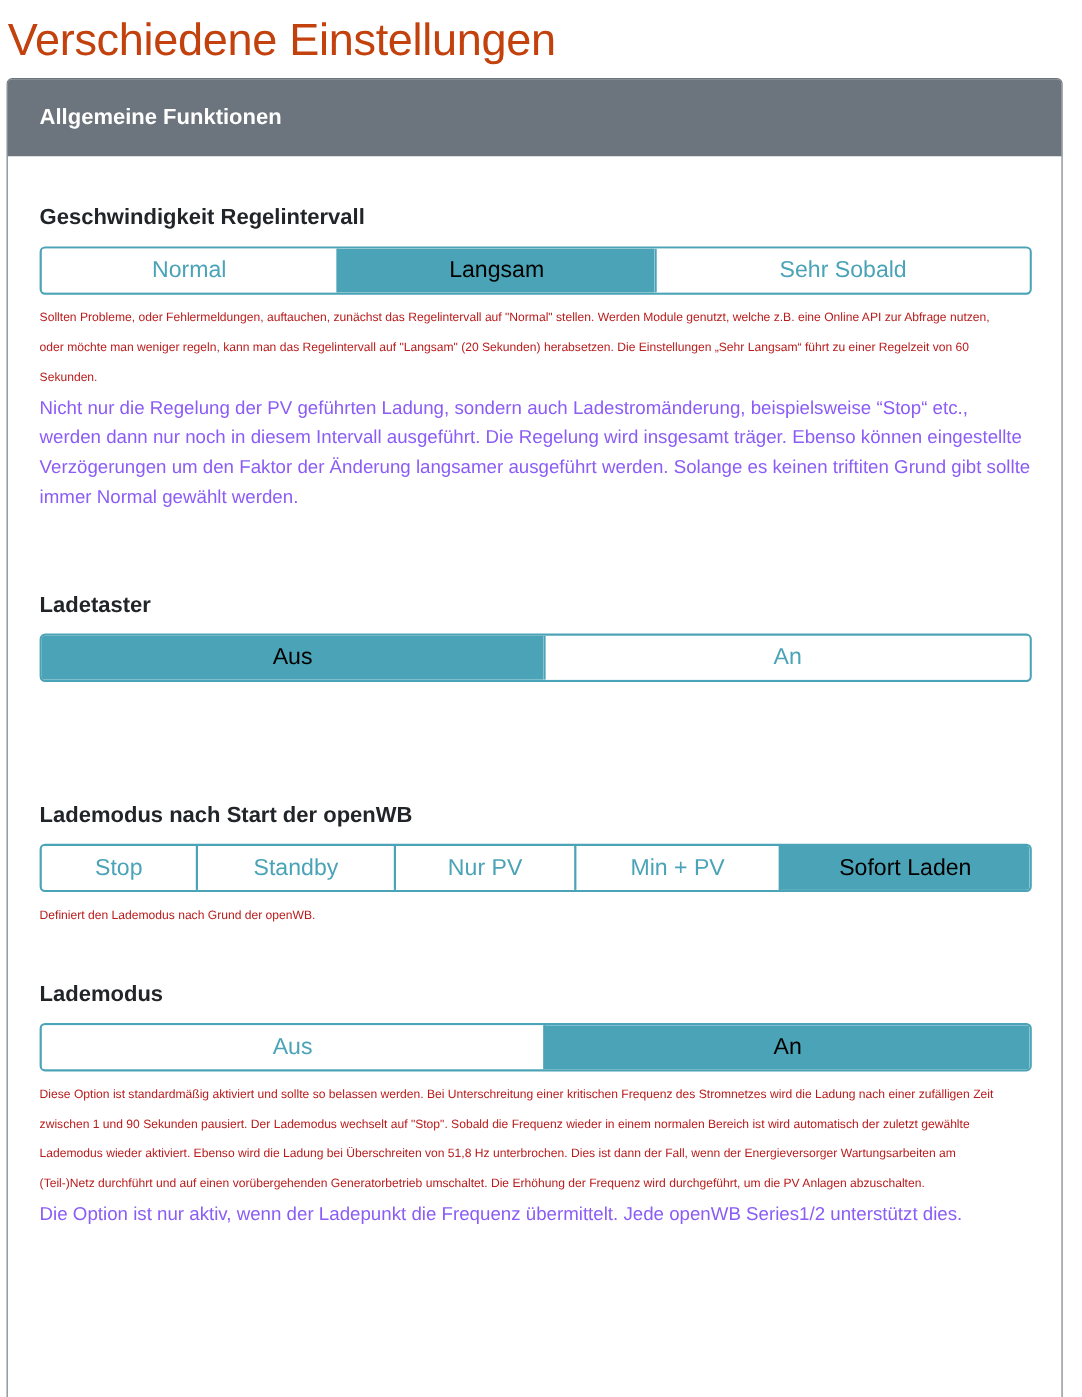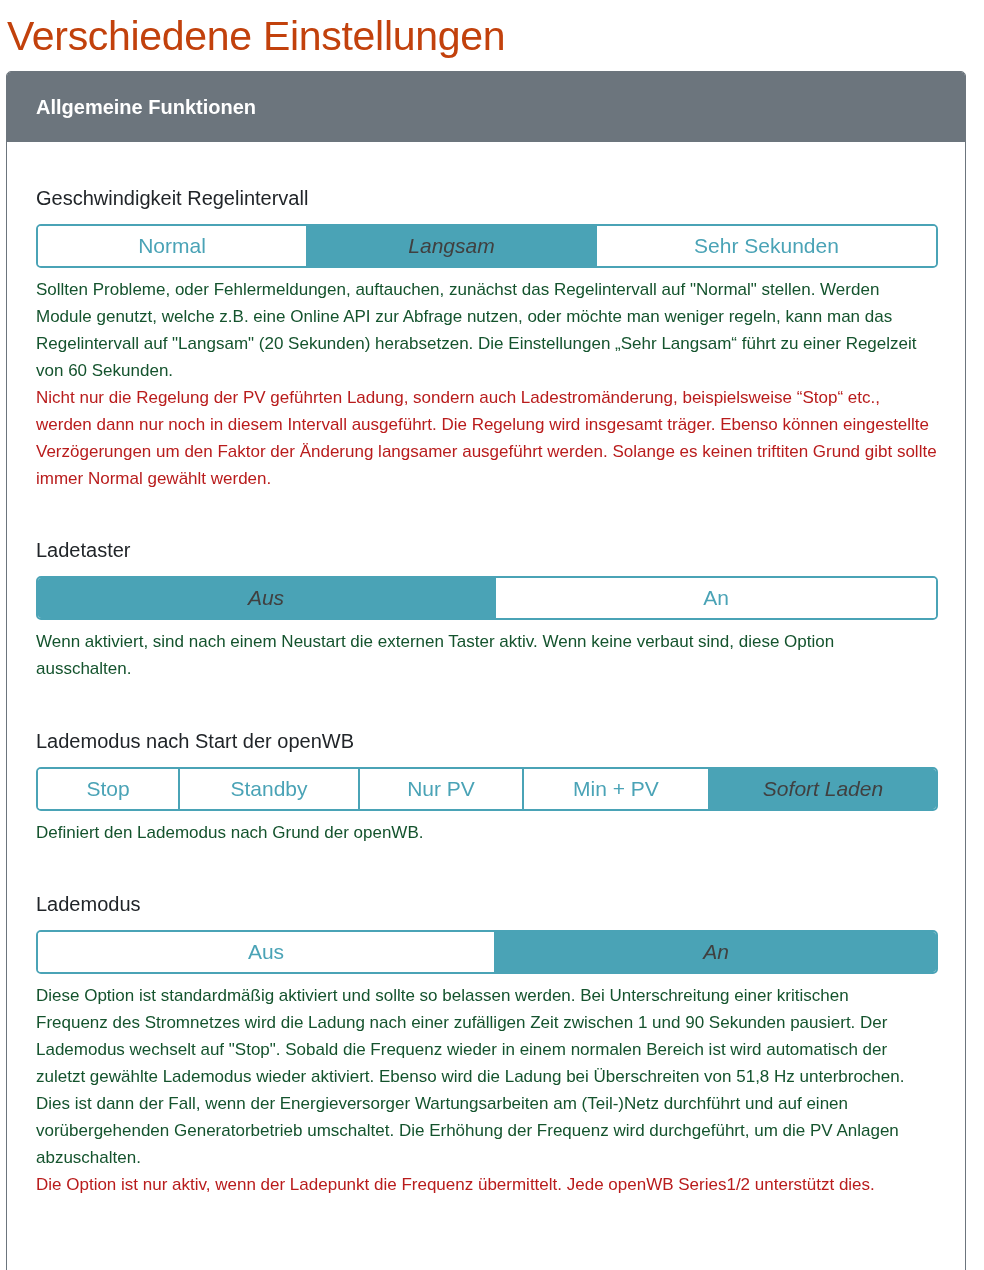--- a/index.html
+++ b/index.html
@@ -56,20 +56,21 @@
     .setting {
       position: absolute;
       left: 29px;
       width: 902px;
     }
     .setting-label {
       font-size: 20px;
       line-height: 28px;
       color: #212529;
       margin: 0 0 12px 0;
+      font-weight: bold;
     }
     .btn-group {
       display: flex;
       width: 902px;
       height: 44px;
       box-sizing: border-box;
       border: 2px solid #4aa3b6;
       border-radius: 5px;
       overflow: hidden;
     }
@@ -80,64 +81,62 @@
       font-size: 21px;
       color: #4aa3b6;
       background: #fff;
       box-sizing: border-box;
       cursor: pointer;
       border-left: 2px solid #4aa3b6;
     }
     .seg:first-child { border-left: none; }
     .seg.active {
       background: #4aa3b6;
-      color: #404040;
-      font-style: italic;
+      color: #000000;
     }
     .desc {
       margin: 8px 16px 0 0;
-      font-size: 17px;
+      font-size: 11px;
       line-height: 27px;
-      color: #14532d;
+      color: #b91c1c;
     }
     .warn {
       margin: 0;
       font-size: 17px;
       line-height: 27px;
-      color: #b91c1c;
+      color: #8b5cf6;
     }
   </style>
 </head>
 <body>
 
 <h1 class="page-title">Verschiedene Einstellungen</h1>
 
 <div class="card">
   <div class="card-header">
     <h2 class="card-header-title">Allgemeine Funktionen</h2>
   </div>
 
   <div class="setting" style="top:112px;">
     <p class="setting-label">Geschwindigkeit Regelintervall</p>
     <div class="btn-group">
       <div class="seg" style="width:268px;">Normal</div>
       <div class="seg active" style="width:289px;">Langsam</div>
-      <div class="seg" style="flex:1;">Sehr Sekunden</div>
+      <div class="seg" style="flex:1;">Sehr Sobald</div>
     </div>
     <p class="desc" style="margin-top:8px;">Sollten Probleme, oder Fehlermeldungen, auftauchen, zunächst das Regelintervall auf "Normal" stellen. Werden Module genutzt, welche z.B. eine Online API zur Abfrage nutzen, oder möchte man weniger regeln, kann man das Regelintervall auf "Langsam" (20 Sekunden) herabsetzen. Die Einstellungen „Sehr Langsam“ führt zu einer Regelzeit von 60 Sekunden.</p>
     <p class="warn">Nicht nur die Regelung der PV geführten Ladung, sondern auch Ladestromänderung, beispielsweise “Stop“ etc., werden dann nur noch in diesem Intervall ausgeführt. Die Regelung wird insgesamt träger. Ebenso können eingestellte Verzögerungen um den Faktor der Änderung langsamer ausgeführt werden. Solange es keinen triftiten Grund gibt sollte immer Normal gewählt werden.</p>
   </div>
 
   <div class="setting" style="top:464px;">
     <p class="setting-label">Ladetaster</p>
     <div class="btn-group">
       <div class="seg active" style="width:456px;">Aus</div>
       <div class="seg" style="flex:1;">An</div>
     </div>
-    <p class="desc">Wenn aktiviert, sind nach einem Neustart die externen Taster aktiv. Wenn keine verbaut sind, diese Option ausschalten.</p>
   </div>
 
   <div class="setting" style="top:655px;">
     <p class="setting-label">Lademodus nach Start der openWB</p>
     <div class="btn-group">
       <div class="seg" style="width:140px;">Stop</div>
       <div class="seg" style="width:180px;">Standby</div>
       <div class="seg" style="width:164px;">Nur PV</div>
       <div class="seg" style="width:186px;">Min + PV</div>
       <div class="seg active" style="flex:1;">Sofort Laden</div>

